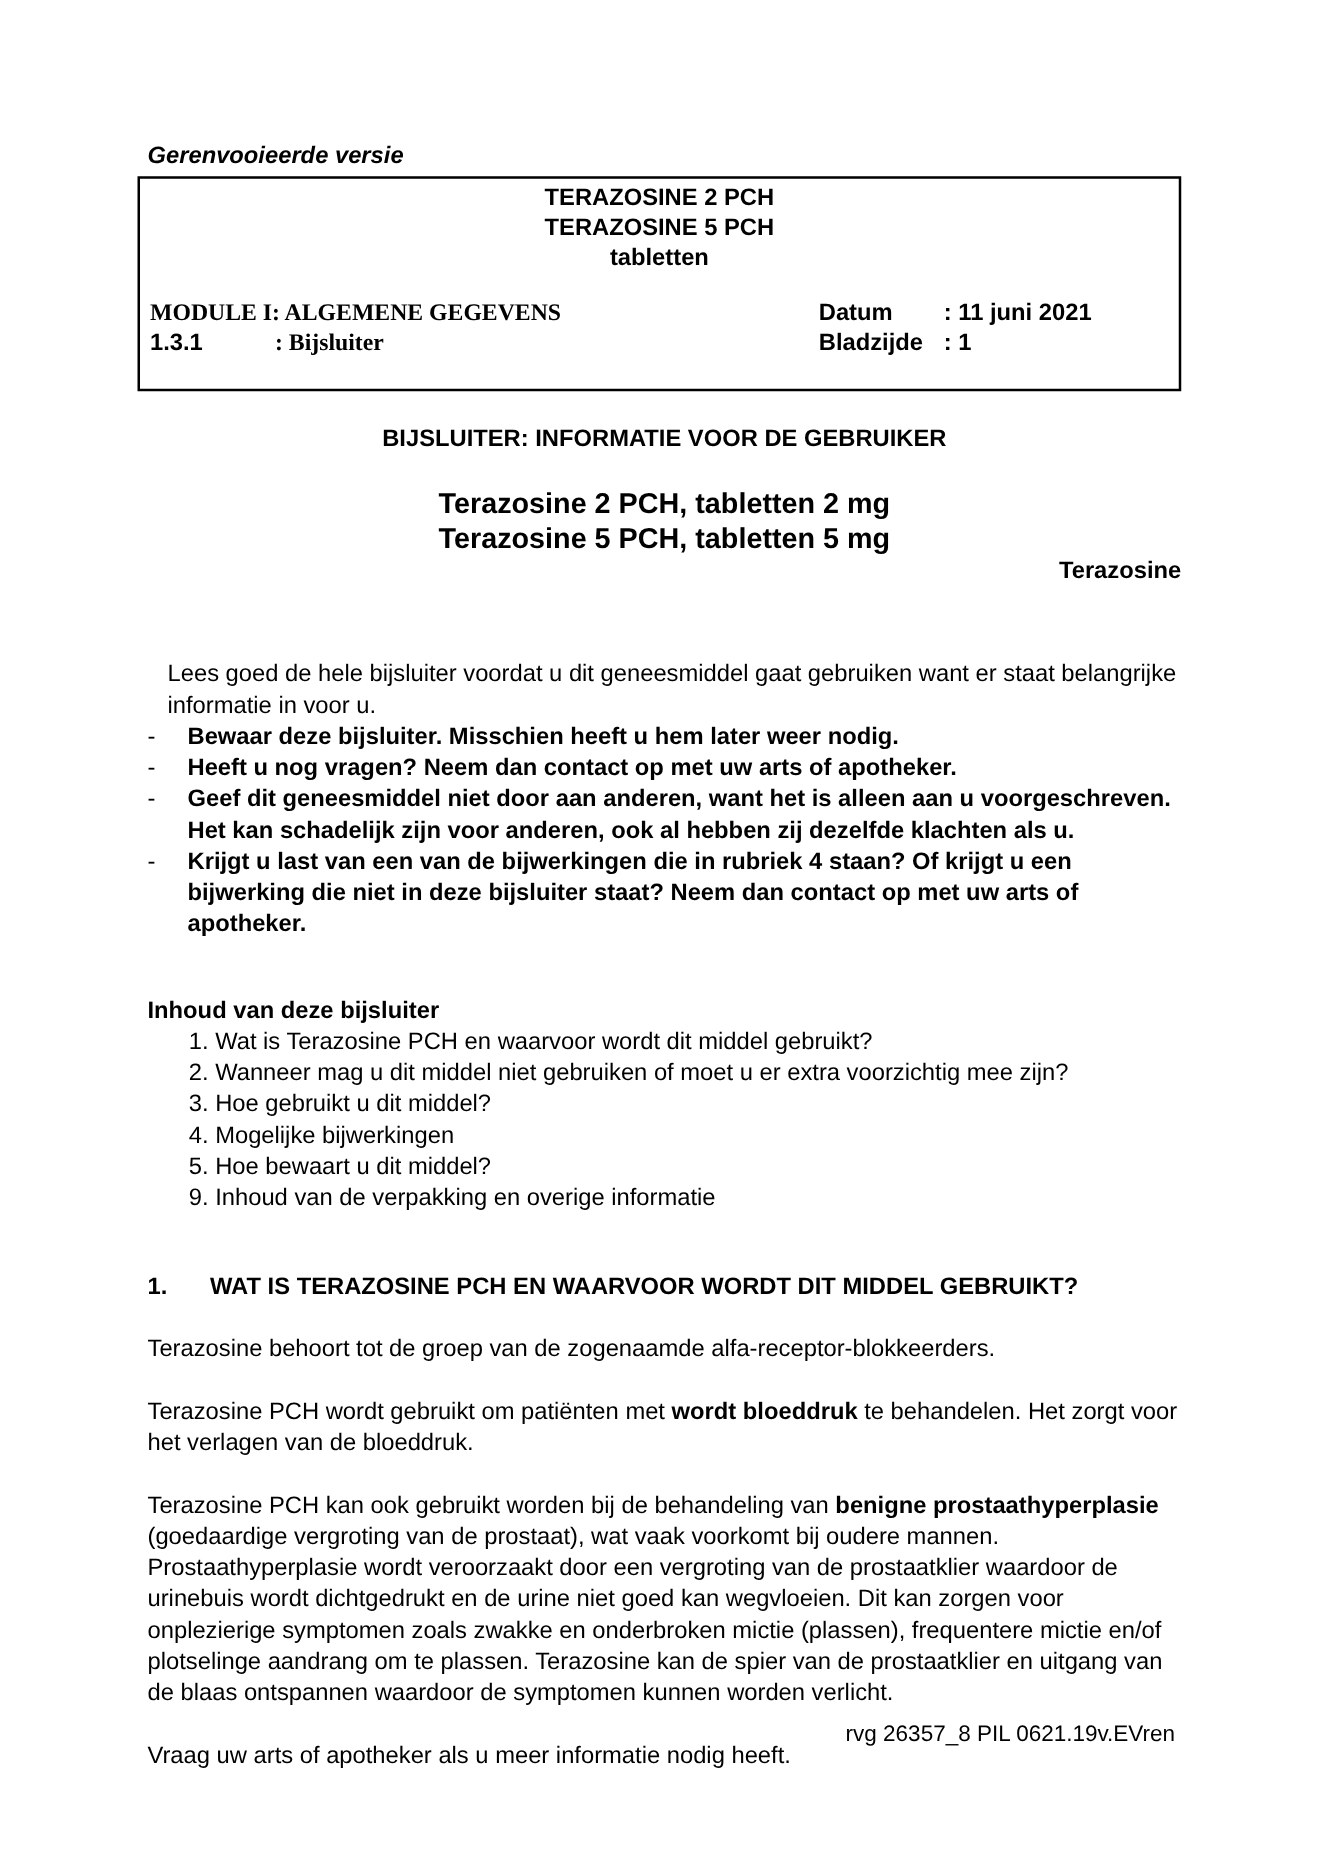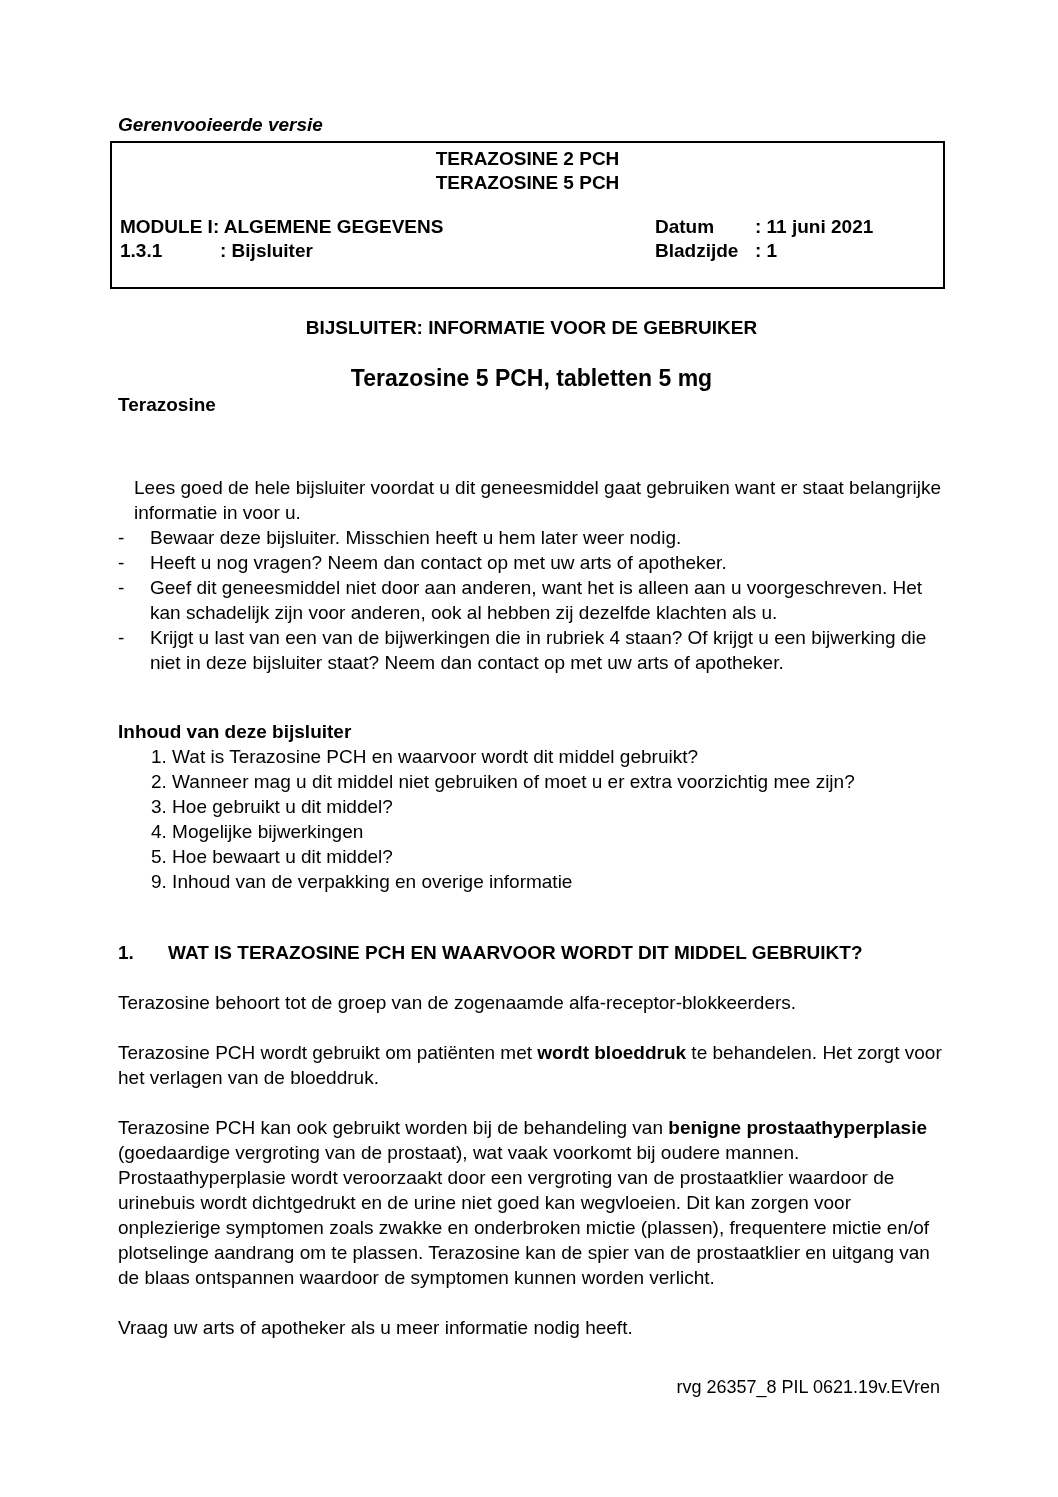--- a/index.html
+++ b/index.html
@@ -22,35 +22,35 @@
     border:2px solid #000;
     padding:4px 8px 24px 8px;
     font-weight:bold;
     line-height:24px;
     margin-top:4px;
   }
   .product-line { text-align:center; }
   .box-spacer { height:20px; }
   .box-row { display:flex; }
   .bc-num  { width:100px; flex:none; }
-  .bc-wide { flex:1; }
+  .bc-wide { flex:1;font-family:Liberation Serif, serif; }
   .bc-label{ width:100px; flex:none; }
   .bc-value{ width:180px; flex:none; }
 
   .leaflet-heading { margin-top:26px; text-align:center; font-weight:bold; }
 
   .title-block { margin-top:24px; }
   .product-title { text-align:center; font-weight:bold; font-size:23px; line-height:28px; }
-  .active-substance { text-align:left; font-weight:bold; }
+  .active-substance { text-align:right; font-weight:bold; }
 
   .intro { margin-top:58px; }
   .intro-heading { font-weight:normal;margin-left:16px; }
   .bullet { display:flex; }
   .bullet-marker { width:32px; flex:none; }
-  .bullet-text { flex:1; }
+  .bullet-text { flex:1;font-weight:bold; }
 
   .contents { margin-top:44px; }
   .contents-heading { font-weight:bold; }
   .contents-list { padding-left:33px; }
 
   .section-heading { margin-top:46px; display:flex; font-weight:bold; }
   .section-number { width:50px; flex:none; }
 
   p.body-par { margin:25px 0 0 0; }
   .b { font-weight:bold; }
@@ -64,37 +64,39 @@
 </head>
 <body>
 
 <div class="page">
 
   <div class="version">Gerenvooieerde versie</div>
 
   <div class="header-box">
     <div class="product-line">TERAZOSINE 2 PCH</div>
     <div class="product-line">TERAZOSINE 5 PCH</div>
+    <div class="product-line">tabletten</div>
     <div class="box-spacer"></div>
     <div class="box-row">
       <span class="bc-wide">MODULE I: ALGEMENE GEGEVENS</span>
       <span class="bc-label">Datum</span>
       <span class="bc-value">: 11 juni 2021</span>
     </div>
     <div class="box-row">
       <span class="bc-num">1.3.1</span>
       <span class="bc-wide">: Bijsluiter</span>
       <span class="bc-label">Bladzijde</span>
       <span class="bc-value">: 1</span>
     </div>
   </div>
 
   <div class="leaflet-heading">BIJSLUITER: INFORMATIE VOOR DE GEBRUIKER</div>
 
   <div class="title-block">
+    <div class="product-title">Terazosine 2 PCH, tabletten 2 mg</div>
     <div class="product-title">Terazosine 5 PCH, tabletten 5 mg</div>
     <div class="active-substance">Terazosine</div>
   </div>
 
   <div class="intro">
     <div class="intro-heading">Lees goed de hele bijsluiter voordat u dit geneesmiddel gaat gebruiken want er staat belangrijke informatie in voor u.</div>
     <div class="bullet">
       <span class="bullet-marker">-</span>
       <span class="bullet-text">Bewaar deze bijsluiter. Misschien heeft u hem later weer nodig.</span>
     </div>

